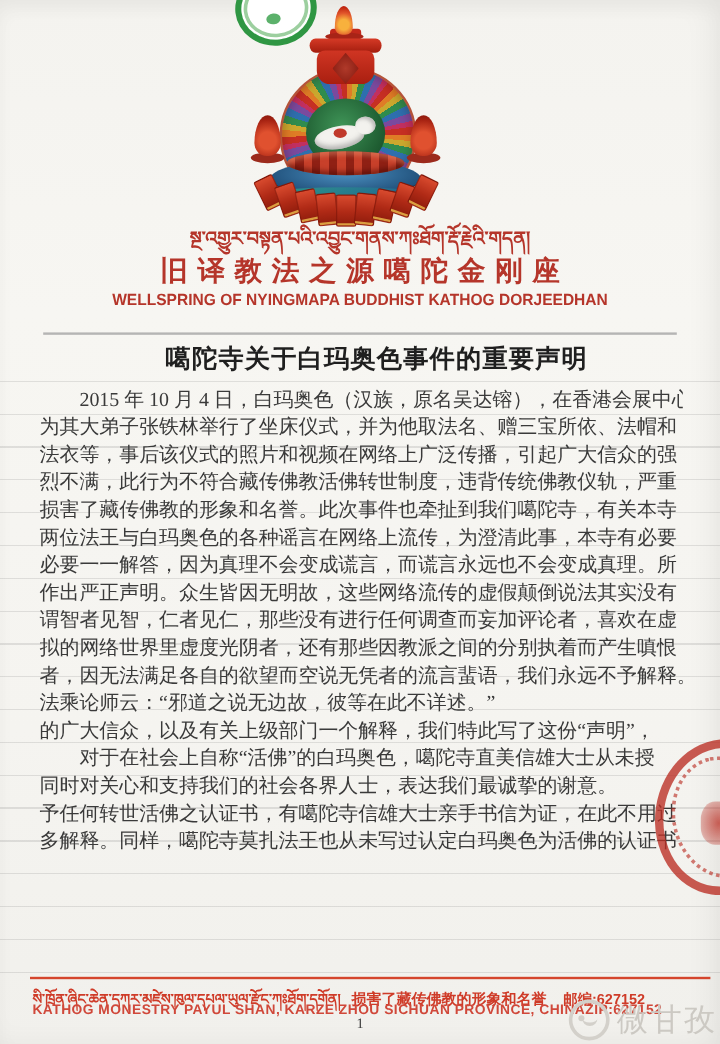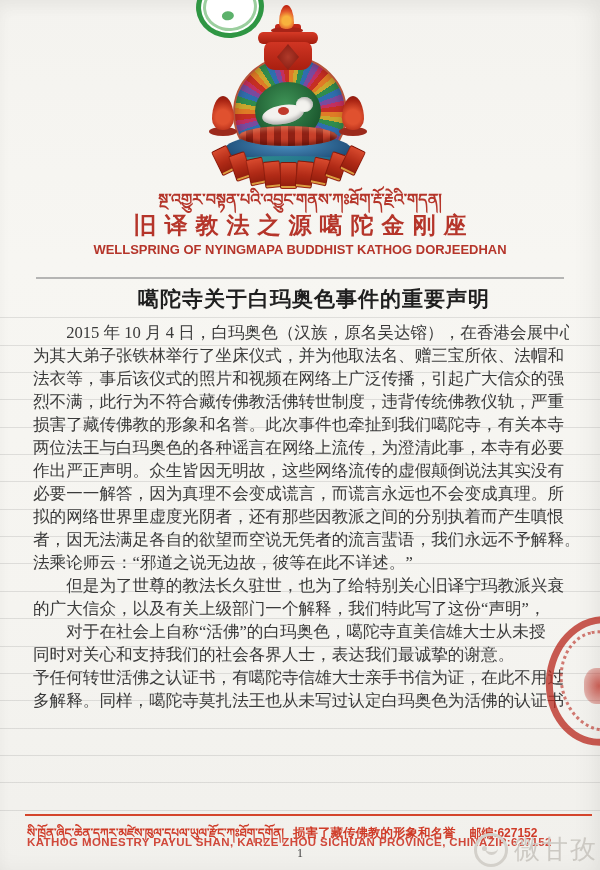--- a/index.html
+++ b/index.html
@@ -165,26 +165,26 @@
 
   <div class="doc-title">噶陀寺关于白玛奥色事件的重要声明</div>
 
   <div class="body">
     <div class="line indent">2015 年 10 月 4 日，白玛奥色（汉族，原名吴达镕），在香港会展中心</div>
     <div class="line">为其大弟子张铁林举行了坐床仪式，并为他取法名、赠三宝所依、法帽和</div>
     <div class="line">法衣等，事后该仪式的照片和视频在网络上广泛传播，引起广大信众的强</div>
     <div class="line">烈不满，此行为不符合藏传佛教活佛转世制度，违背传统佛教仪轨，严重</div>
     <div class="line">损害了藏传佛教的形象和名誉。此次事件也牵扯到我们噶陀寺，有关本寺</div>
     <div class="line">两位法王与白玛奥色的各种谣言在网络上流传，为澄清此事，本寺有必要</div>
+    <div class="line">必要一一解答，因为真理不会变成谎言，而谎言永远也不会变成真理。所</div>
     <div class="line">作出严正声明。众生皆因无明故，这些网络流传的虚假颠倒说法其实没有</div>
-    <div class="line">必要一一解答，因为真理不会变成谎言，而谎言永远也不会变成真理。所</div>
+    <div class="line">谓智者见智，仁者见仁，那些没有进行任何调查而妄加评论者，喜欢在虚</div>
     <div class="line">拟的网络世界里虚度光阴者，还有那些因教派之间的分别执着而产生嗔恨</div>
     <div class="line">者，因无法满足各自的欲望而空说无凭者的流言蜚语，我们永远不予解释。</div>
     <div class="line">法乘论师云：“邪道之说无边故，彼等在此不详述。”</div>
-    <div class="line indent">但是为了世尊的教法长久驻世，也为了给特别关心旧译宁玛教派兴衰</div>
     <div class="line">的广大信众，以及有关上级部门一个解释，我们特此写了这份“声明”，</div>
     <div class="line indent">对于在社会上自称“活佛”的白玛奥色，噶陀寺直美信雄大士从未授</div>
     <div class="line">同时对关心和支持我们的社会各界人士，表达我们最诚挚的谢意。</div>
     <div class="line">予任何转世活佛之认证书，有噶陀寺信雄大士亲手书信为证，在此不用过</div>
     <div class="line">多解释。同样，噶陀寺莫扎法王也从未写过认定白玛奥色为活佛的认证书，</div>
   </div>
 
   <div class="seal">
     <div class="seal-outer"></div>
     <div class="seal-ring"></div>

